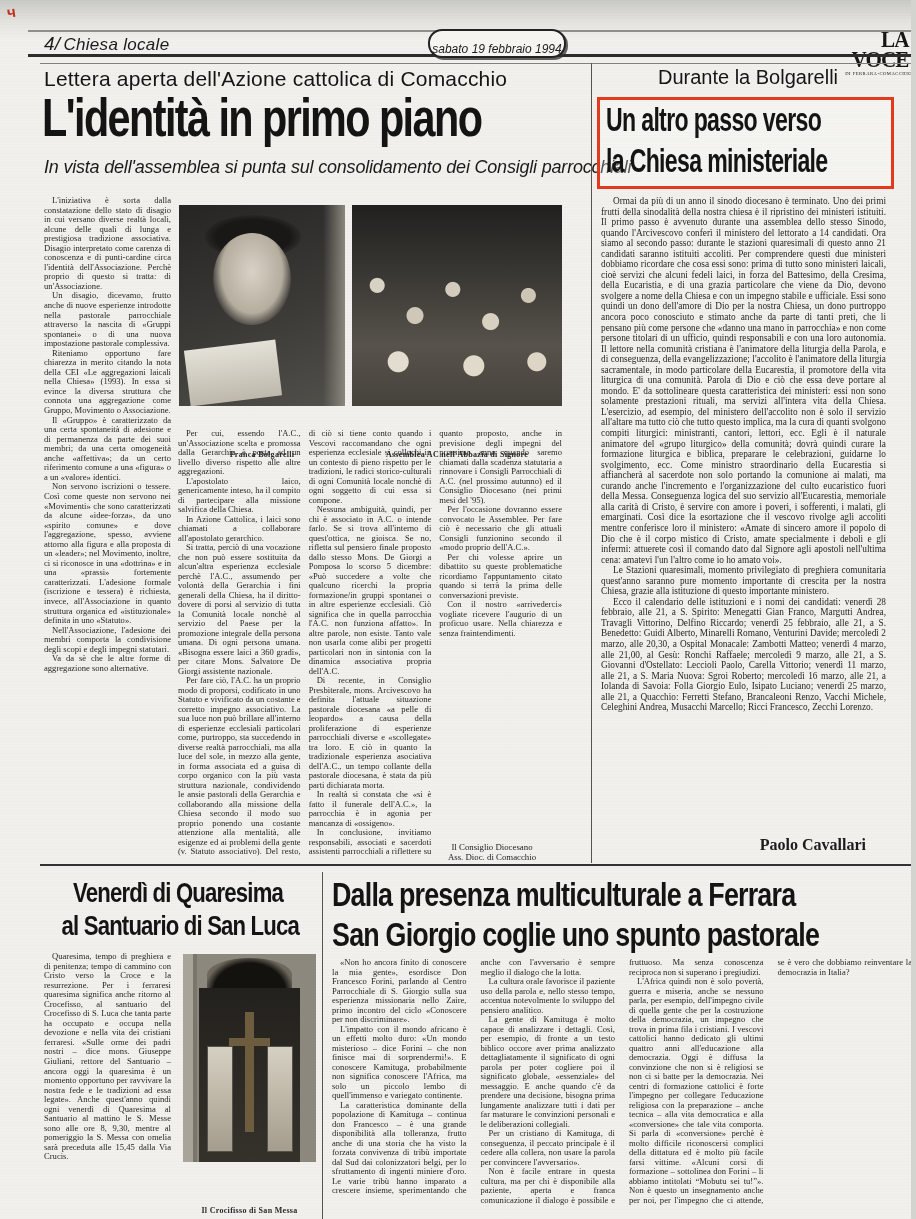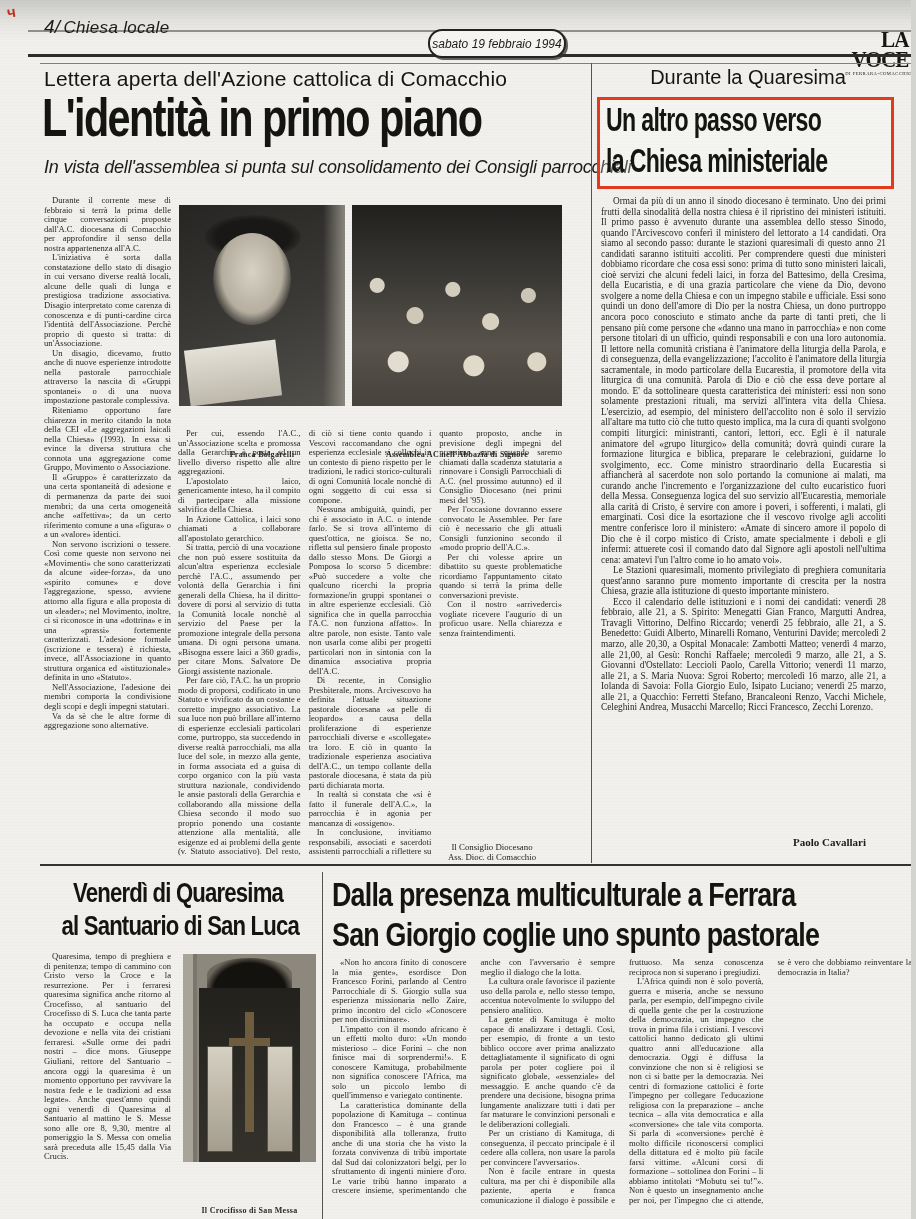--- a/index.html
+++ b/index.html
@@ -9,25 +9,25 @@
         background:
           repeating-linear-gradient(0deg, rgba(0,0,0,.012) 0 1px, transparent 1px 3px),
           linear-gradient(180deg,#c9c9c6 0,#e4e3df 22px,#f1f0ec 40px,#f1f0ec 100%);}
   .abs{position:absolute;}
   
   .reg-mark{left:7px;top:4px;width:11px;height:16px;color:#c3301c;font-weight:bold;
             font-size:15px;line-height:16px;transform:rotate(-8deg);}
   .mast-thin{left:28px;top:30px;width:884px;height:2px;background:#8f8f8c;}
   .mast-thick{left:28px;top:54px;width:884px;height:3px;background:#2c2c2a;}
   .thin-under{left:40px;top:63px;width:872px;height:1px;background:#7f7f7c;}
-  .sec-line{left:44px;top:16px;font-style:italic;font-size:17px;color:#1c1c1a;letter-spacing:.3px;}
+  .sec-line{left:44px;top:33px;font-style:italic;font-size:17px;color:#1c1c1a;letter-spacing:.3px;}
   .sec-line .num{font-size:19px;margin-right:3px;}
   .date-pill{left:428px;top:29px;width:134px;height:25px;background:#f5f4f0;border:2px solid #222;
              border-radius:14px;box-shadow:2px 2px 0 rgba(50,50,48,.75);
-             display:flex;align-items:center;justify-content:center;
+             display:flex;align-items:flex-end;justify-content:center;
              font-style:italic;font-size:12px;color:#1c1c1a;z-index:3;}
   .logo{left:826px;top:30px;width:86px;text-align:right;color:#161614;}
   .logo .big{font-family:"Liberation Serif",serif;font-weight:900;font-size:23px;line-height:20px;
              letter-spacing:-1px;transform:scaleX(.92);transform-origin:center;}
   .logo .sub{font-family:"Liberation Serif",serif;font-size:4.6px;letter-spacing:.5px;margin-top:1px;}
   
   .kicker{left:44px;top:67px;font-size:21px;color:#151513;letter-spacing:.2px;}
   .headline{left:42px;top:88px;font-size:53px;font-weight:800;color:#141412;letter-spacing:-2px;
             white-space:nowrap;transform:scaleX(.78);transform-origin:left top;line-height:60px;}
   .subhead{left:44px;top:157px;font-size:18px;font-style:italic;color:#1b1b19;letter-spacing:-.2px;
@@ -68,21 +68,21 @@
   .cap2{left:352px;top:410px;width:210px;}
   
   .vdiv{left:591px;top:63px;width:1px;height:800px;background:#55554f;}
   .kicker2{left:598px;top:66px;width:300px;text-align:center;font-size:20px;color:#151513;}
   .redbox{left:597px;top:97px;width:291px;height:86px;border:3px solid #e23a1c;background:rgba(255,255,255,.25);}
   .headline2{left:606px;top:99px;font-size:34px;font-weight:800;color:#141412;line-height:41px;
              letter-spacing:-1px;white-space:nowrap;transform:scaleX(.68);transform-origin:left top;}
   .body2{left:601px;top:196px;width:285px;height:638px;font-size:9.3px;line-height:10.55px;overflow:hidden;}
   .body2 p{text-indent:12px;}
   .byline2{left:601px;top:836px;width:265px;text-align:right;font-family:"Liberation Serif",serif;
-           font-weight:bold;font-size:11px;color:#1c1c1a;}
+           font-weight:bold;font-size:16px;color:#1c1c1a;}
   
   .hrule-bottom{left:40px;top:864px;width:872px;height:2px;background:#333331;}
   .sl-headline{left:36px;top:877px;width:284px;text-align:center;font-size:27px;font-weight:800;
                color:#141412;line-height:33px;letter-spacing:-1px;transform:scaleX(.82);
                transform-origin:center top;white-space:nowrap;}
   .sl-body{left:44px;top:952px;width:127px;height:238px;font-size:8.6px;line-height:9.55px;overflow:hidden;}
   .photo3{left:183px;top:954px;width:133px;height:208px;
           background:linear-gradient(90deg,#a9a499 0 10px,#7b766c 10px 14px,#8d887d 14px 100%);}
   .photo3 .panel{position:absolute;left:16px;top:34px;width:101px;height:174px;
                  background:linear-gradient(180deg,#23211d,#35322c);}
@@ -120,21 +120,20 @@
     <div class="sub">DI FERRARA-COMACCHIO</div>
   </div>
   <div class="abs mast-thick"></div>
   <div class="abs thin-under"></div>
 
   <div class="abs kicker">Lettera aperta dell'Azione cattolica di Comacchio</div>
   <div class="abs headline">L'identità in primo piano</div>
   <div class="abs subhead">In vista dell'assemblea si punta sul consolidamento dei Consigli parrocchiali</div>
 
   <div class="abs bodytext col1">
-      <p>Durante il corrente mese di febbraio si terrà la prima delle cinque conversazioni proposte dall'A.C. diocesana di Comacchio per approfondire il senso della nostra appartenenza all'A.C.</p>
       <p>L'iniziativa è sorta dalla constatazione dello stato di disagio in cui versano diverse realtà locali, alcune delle quali di lunga e prestigiosa tradizione associativa. Disagio interpretato come carenza di conoscenza e di punti-cardine circa l'identità dell'Associazione. Perchè proprio di questo si tratta: di un'Associazione.</p>
       <p>Un disagio, dicevamo, frutto anche di nuove esperienze introdotte nella pastorale parrocchiale attraverso la nascita di «Gruppi spontanei» o di una nuova impostazione pastorale complessiva.</p>
       <p>Riteniamo opportuno fare chiarezza in merito citando la nota della CEI «Le aggregazioni laicali nella Chiesa» (1993). In essa si evince la diversa struttura che connota una aggregazione come Gruppo, Movimento o Associazione.</p>
       <p>Il «Gruppo» è caratterizzato da una certa spontaneità di adesione e di permanenza da parte dei suoi membri; da una certa omogeneità anche «affettiva»; da un certo riferimento comune a una «figura» o a un «valore» identici.</p>
       <p>Non servono iscrizioni o tessere. Così come queste non servono nei «Movimenti» che sono caratterizzati da alcune «idee-forza», da uno «spirito comune» e dove l'aggregazione, spesso, avviene attorno alla figura e alla proposta di un «leader»; nel Movimento, inoltre, ci si riconosce in una «dottrina» e in una «prassi» fortemente caratterizzati. L'adesione formale (iscrizione e tessera) è richiesta, invece, all'Associazione in quanto struttura organica ed «istituzionale» definita in uno «Statuto».</p>
       <p>Nell'Associazione, l'adesione dei membri comporta la condivisione degli scopi e degli impegni statutari.</p>
       <p>Va da sè che le altre forme di aggregazione sono alternative.</p>
     </div>
 
   <div class="abs photo photo1">
@@ -160,21 +159,21 @@
       <p>Per l'occasione dovranno essere convocato le Assemblee. Per fare ciò è necessario che gli attuali Consigli funzionino secondo il «modo proprio dell'A.C.».</p>
       <p>Per chi volesse aprire un dibattito su queste problematiche ricordiamo l'appuntamento citato quando si terrà la prima delle conversazioni previste.</p>
       <p>Con il nostro «arrivederci» vogliate ricevere l'augurio di un proficuo usare. Nella chiarezza e senza fraintendimenti.</p>
     </div>
   <div class="abs signature">
     <div>Il Consiglio Diocesano</div>
     <div>Ass. Dioc. di Comacchio</div>
   </div>
 
   <div class="abs vdiv"></div>
-  <div class="abs kicker2">Durante la Quaresima</div>
+  <div class="abs kicker2">Durante la Bolgarelli</div>
   <div class="abs redbox"></div>
   <div class="abs headline2">
     <div>Un altro passo verso</div>
     <div>la Chiesa ministeriale</div>
   </div>
   <div class="abs bodytext body2">
       <p>Ormai da più di un anno il sinodo diocesano è terminato. Uno dei primi frutti della sinodalità della nostra chiesa è il ripristino dei ministeri istituiti. Il primo passo è avvenuto durante una assemblea dello stesso Sinodo, quando l'Arcivescovo conferì il ministero del lettorato a 14 candidati. Ora siamo al secondo passo: durante le stazioni quaresimali di questo anno 21 candidati saranno istituiti accoliti. Per comprendere questi due ministeri dobbiamo ricordare che cosa essi sono: prima di tutto sono ministeri laicali, cioè servizi che alcuni fedeli laici, in forza del Battesimo, della Cresima, della Eucaristia, e di una grazia particolare che viene da Dio, devono svolgere a nome della Chiesa e con un impegno stabile e ufficiale. Essi sono quindi un dono dell'amore di Dio per la nostra Chiesa, un dono purtroppo ancora poco conosciuto e stimato anche da parte di tanti preti, che li pensano più come persone che «danno una mano in parrocchia» e non come persone titolari di un ufficio, quindi responsabili e con una loro autonomia. Il lettore nella comunità cristiana è l'animatore della liturgia della Parola, e di conseguenza, della evangelizzazione; l'accolito è l'animatore della liturgia sacramentale, in modo particolare della Eucarestia, il promotore della vita liturgica di una comunità. Parola di Dio e ciò che essa deve portare al mondo. E' da sottolineare questa caratteristica dei ministeri: essi non sono solamente prestazioni rituali, ma servizi all'intera vita della Chiesa. L'esercizio, ad esempio, del ministero dell'accolito non è solo il servizio all'altare ma tutto ciò che tutto questo implica, ma la cura di quanti svolgono compiti liturgici: ministranti, cantori, lettori, ecc. Egli è il naturale animatore del «grupo liturgico» della comunità; dovrà quindi curare la formazione liturgica e biblica, preparare le celebrazioni, guidarne lo svolgimento, ecc. Come ministro straordinario della Eucarestia si affiancherà al sacerdote non solo portando la comunione ai malati, ma curando anche l'incremento e l'organizzazione del culto eucaristico fuori della Messa. Conseguenza logica del suo servizio all'Eucarestia, memoriale alla carità di Cristo, è servire con amore i poveri, i sofferenti, i malati, gli emarginati. Così dice la esortazione che il vescovo rivolge agli accoliti mentre conferisce loro il ministero: «Amate di sincero amore il popolo di Dio che è il corpo mistico di Cristo, amate specialmente i deboli e gli infermi: attuerete così il comando dato dal Signore agli apostoli nell'ultima cena: amatevi l'un l'altro come io ho amato voi».</p>
       <p>Le Stazioni quaresimali, momento privilegiato di preghiera comunitaria quest'anno saranno pure momento importante di crescita per la nostra Chiesa, grazie alla istituzione di questo importante ministero.</p>
       <p>Ecco il calendario delle istituzioni e i nomi dei candidati: venerdì 28 febbraio, alle 21, a S. Spirito: Menegatti Gian Franco, Margutti Andrea, Travagli Vittorino, Delfino Riccardo; venerdì 25 febbraio, alle 21, a S. Benedetto: Guidi Alberto, Minarelli Romano, Venturini Davide; mercoledì 2 marzo, alle 20,30, a Ospital Monacale: Zambotti Matteo; venerdì 4 marzo, alle 21,00, al Gesù: Ronchi Raffaele; mercoledì 9 marzo, alle 21, a S. Giovanni d'Ostellato: Leccioli Paolo, Carella Vittorio; venerdì 11 marzo, alle 21, a S. Maria Nuova: Sgroi Roberto; mercoledì 16 marzo, alle 21, a Iolanda di Savoia: Folla Giorgio Eulo, Isipato Luciano; venerdì 25 marzo, alle 21, a Quacchio: Ferretti Stefano, Brancaleoni Renzo, Vacchi Michele, Celeghini Andrea, Musacchi Marcello; Ricci Francesco, Zecchi Lorenzo.</p>
     </div>

